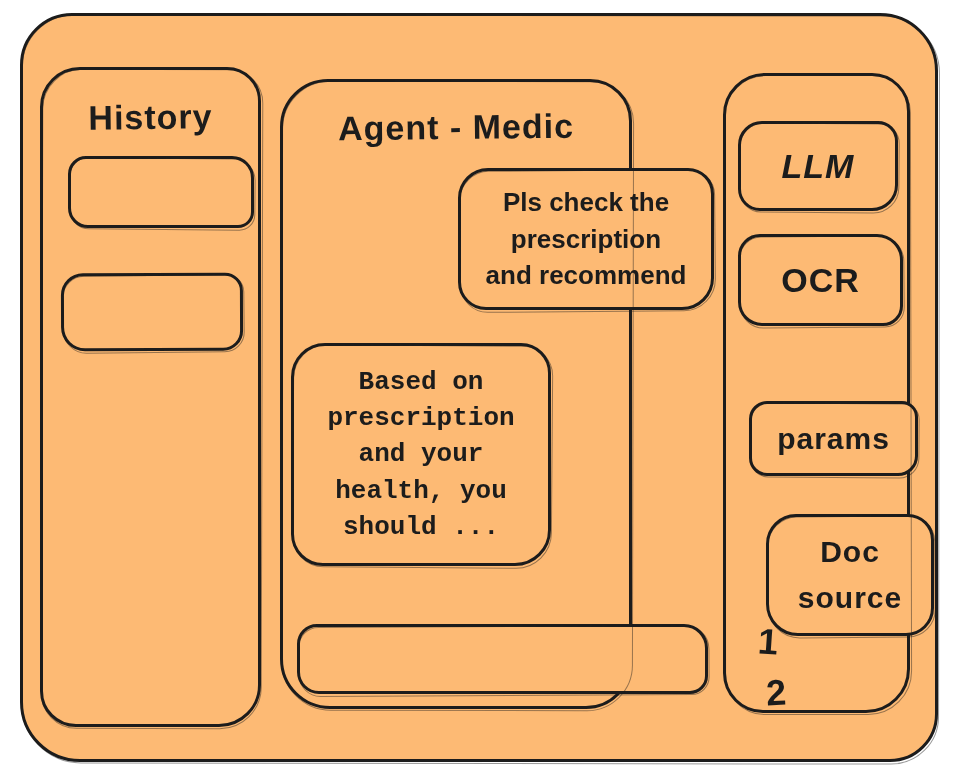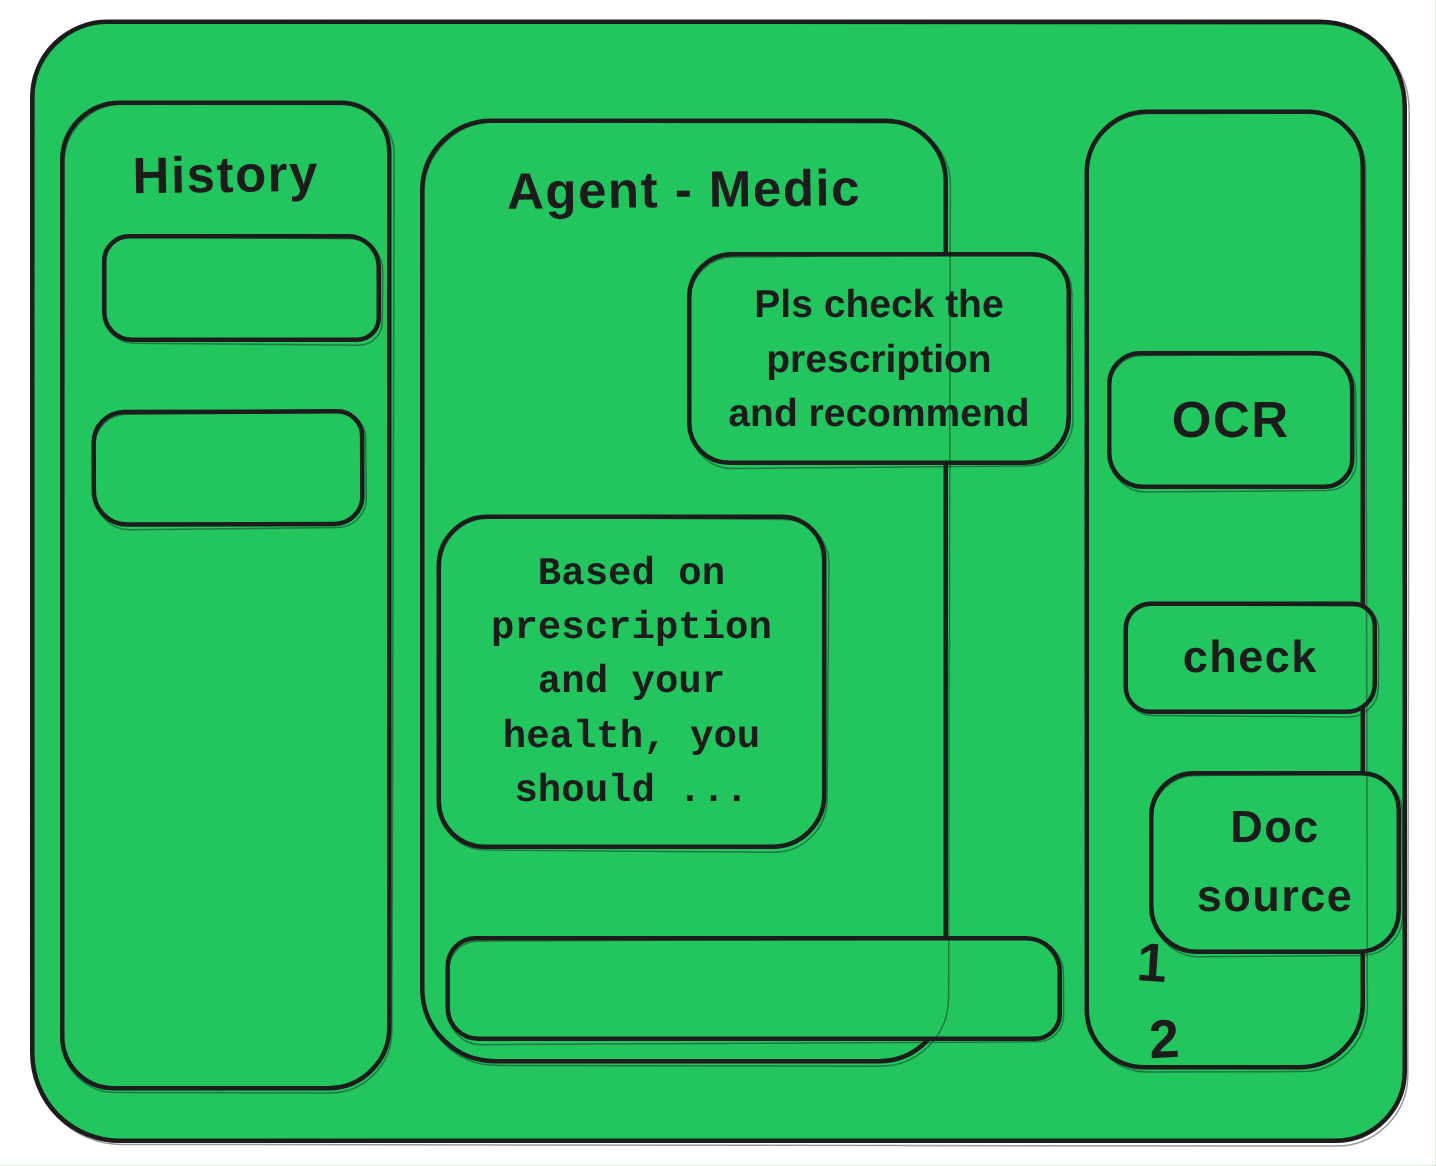--- a/index.html
+++ b/index.html
@@ -15,21 +15,21 @@
     position: relative;
     width: 957px;
     height: 777px;
     background: var(--bg, #ffffff);
     overflow: hidden;
   }
   
   .sketch {
     position: absolute;
     box-sizing: border-box;
-    background: #22c55e;
+    background: #fdba74;
     border: 3px solid var(--ink, #1c1c1c);
   }
   .sketch::after {
     content: "";
     position: absolute;
     inset: -3px;
     border: 1.6px solid var(--ink, #1c1c1c);
     opacity: 0.45;
     border-radius: inherit;
     transform: translate(1.5px, 2px) rotate(var(--wob, 0.25deg));
@@ -198,22 +198,23 @@
 prescription
 and your
 health, you
 should ...</div>
       <div class="sketch chat-input-box">
         <input type="text" placeholder="" style="">
       </div>
     </div>
 
     <div class="sketch tools-panel">
+      <div class="sketch tool-box tool-llm">LLM</div>
       <div class="sketch tool-box tool-ocr">OCR</div>
-      <div class="sketch tool-box tool-params">check</div>
+      <div class="sketch tool-box tool-params">params</div>
       <div class="sketch tool-box tool-doc">Doc
 source</div>
       <div class="doc-note doc-note-1">1</div>
       <div class="doc-note doc-note-2">2</div>
     </div>
 
   </div>
 </div>
 
 </body></html>

